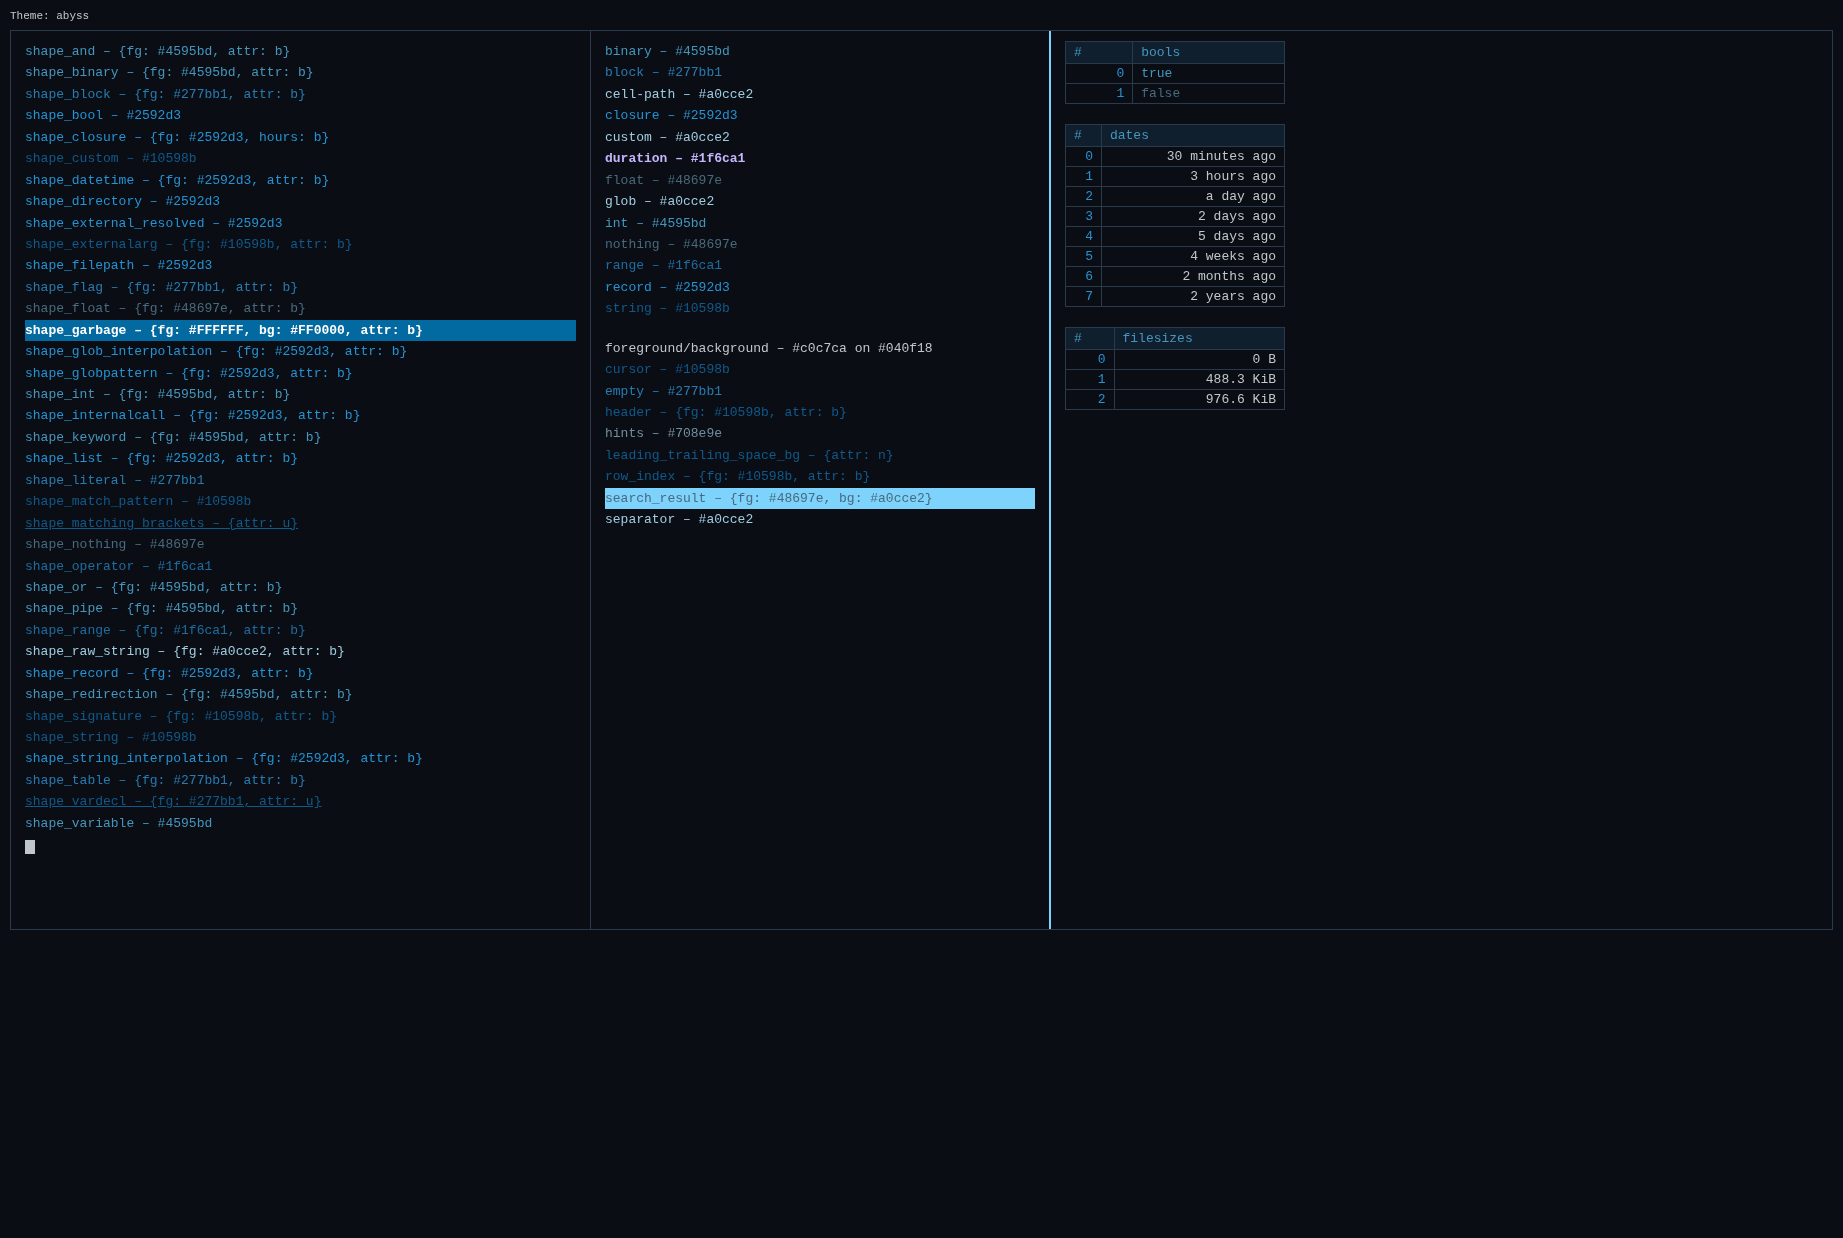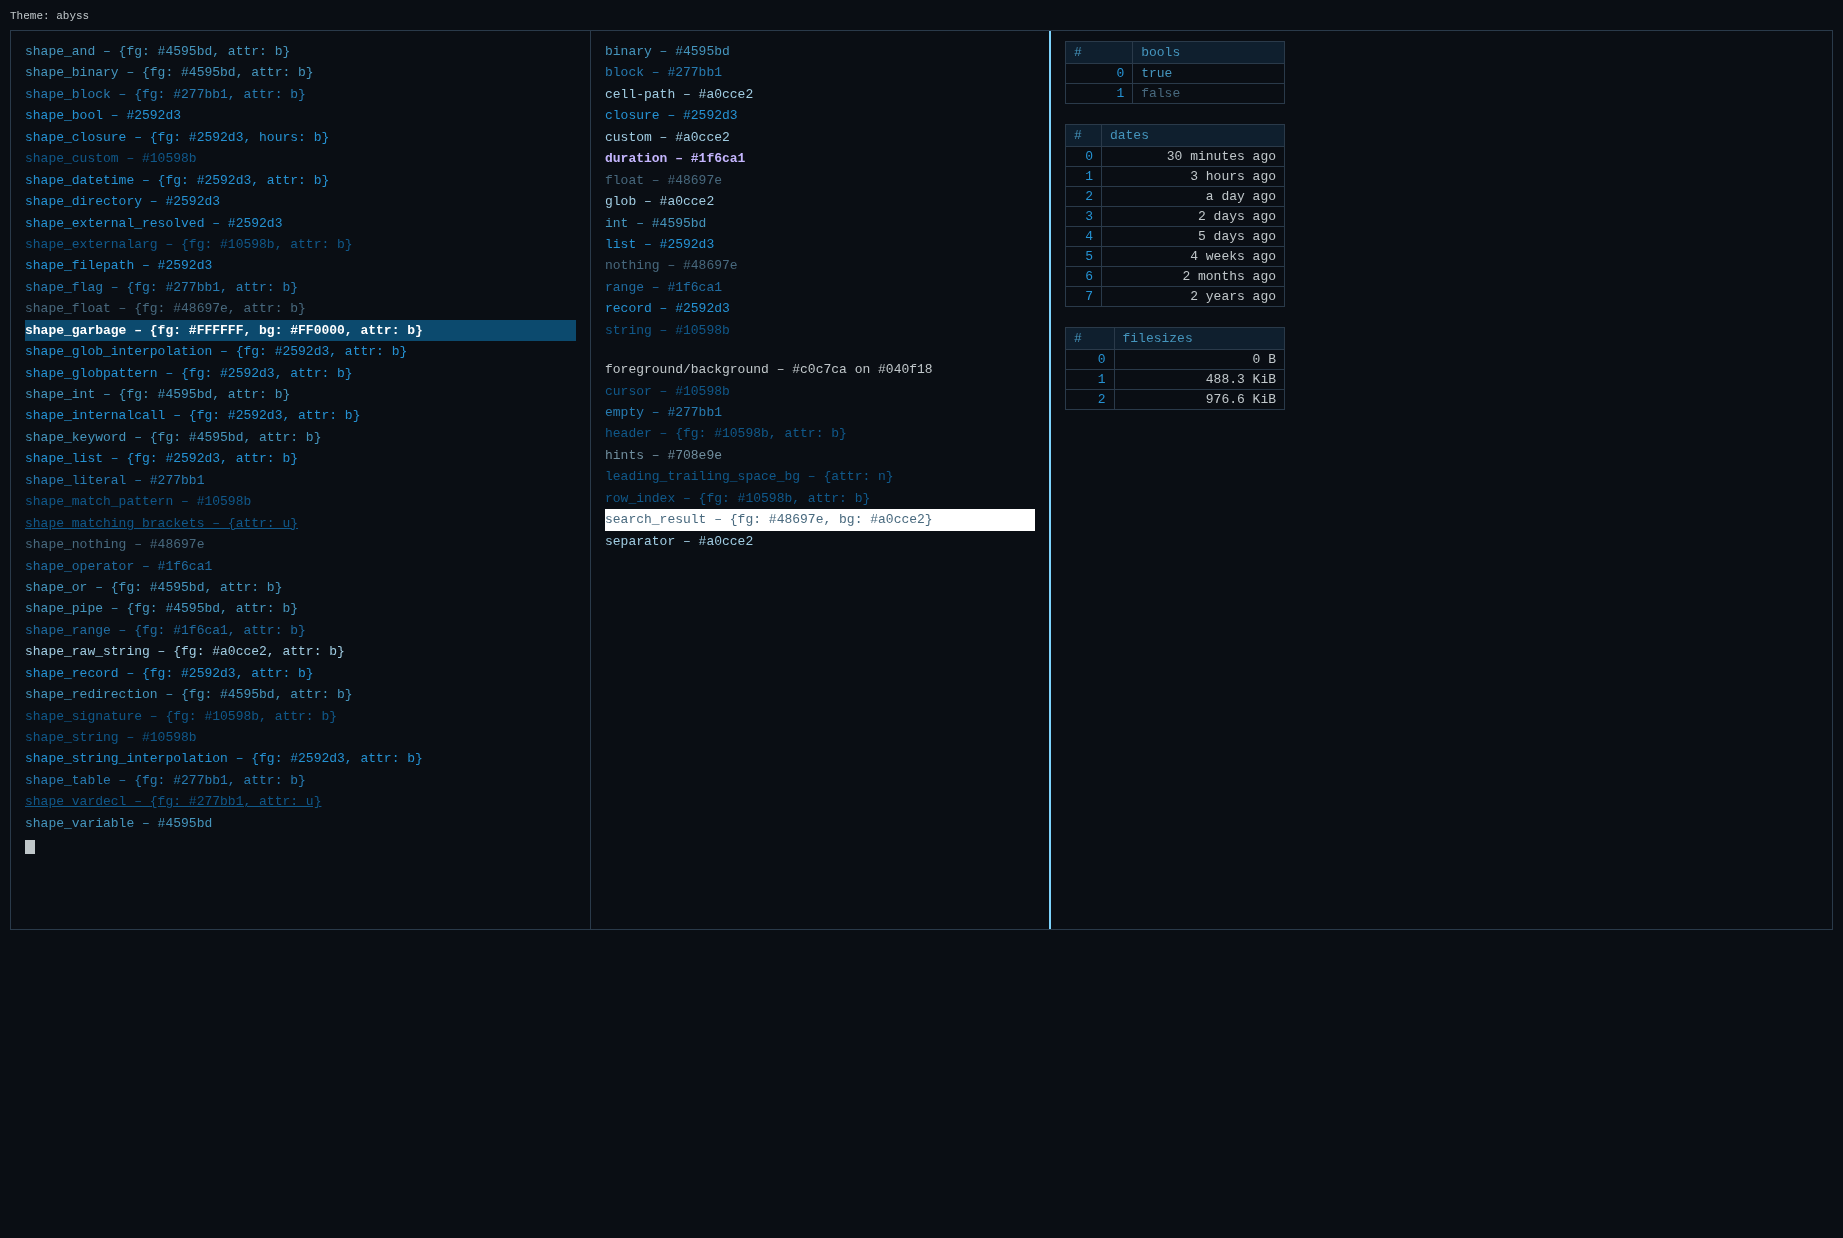--- a/index.html
+++ b/index.html
@@ -35,28 +35,28 @@
       padding: 10px 14px;
       display: flex;
       flex-direction: column;
       gap: 16px;
     }
     .line {
       line-height: 1.65;
       white-space: nowrap;
     }
     .highlight-garbage {
-      background: #0c4a6e;
+      background: #0369a1;
       color: #FFFFFF;
       font-weight: bold;
       display: inline-block;
       width: 100%;
     }
     .highlight-search {
-      background: #ffffff;
+      background: #7dd3fc;
       color: #48697e;
       display: inline-block;
       width: 100%;
     }
     .dim { color: #10598b; }
     .blue { color: #4595bd; }
     .blue2 { color: #277bb1; }
     .gray { color: #2592d3; }
     .teal { color: #a0cce2; }
     .underline { text-decoration: underline; }
@@ -159,21 +159,20 @@
   <div class="col-mid">
     <div class="line"><span class="blue">binary – #4595bd</span></div>
     <div class="line"><span class="blue2">block – #277bb1</span></div>
     <div class="line"><span class="teal">cell-path – #a0cce2</span></div>
     <div class="line"><span class="gray">closure – #2592d3</span></div>
     <div class="line"><span class="teal">custom – #a0cce2</span></div>
     <div class="line"><span style="color:#c4b5fd;font-weight:bold;">duration – #1f6ca1</span></div>
     <div class="line"><span style="color:#48697e;">float – #48697e</span></div>
     <div class="line"><span class="teal">glob – #a0cce2</span></div>
     <div class="line"><span class="blue">int – #4595bd</span></div>
-    <div class="line"><span class="gray">list – #2592d3</span></div>
     <div class="line"><span style="color:#48697e;">nothing – #48697e</span></div>
     <div class="line"><span style="color:#1f6ca1;">range – #1f6ca1</span></div>
     <div class="line"><span class="gray">record – #2592d3</span></div>
     <div class="line"><span class="dim">string – #10598b</span></div>
 
     <div class="section-gap"></div>
 
     <div class="line"><span>foreground/background – #c0c7ca on #040f18</span></div>
     <div class="line"><span class="dim">cursor – #10598b</span></div>
     <div class="line"><span class="blue2">empty – #277bb1</span></div>

